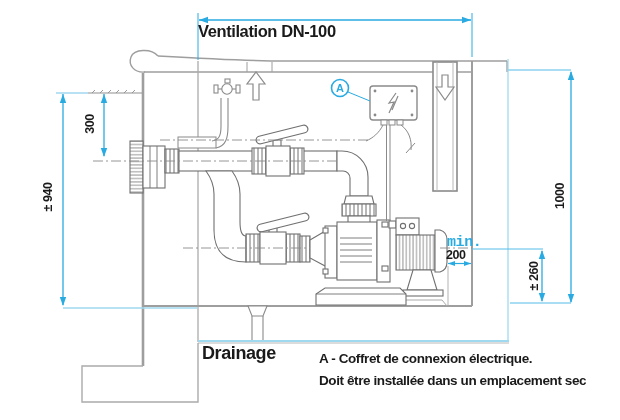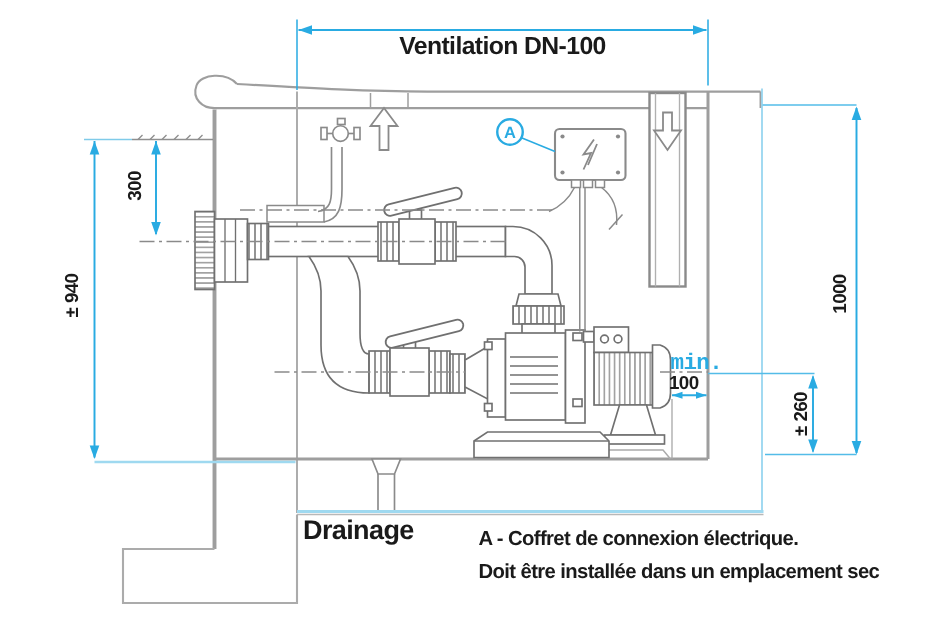--- a/index.html
+++ b/index.html
@@ -1,21 +1,21 @@
 <!DOCTYPE html>
 <html><head>
 <meta charset="utf-8">
 <style>
   html,body{margin:0;padding:0;background:#fff;}
   .canvas{position:relative;width:620px;height:420px;background:#fff;overflow:hidden;
           font-family:"Liberation Sans", sans-serif;}
   .canvas svg{position:absolute;left:0;top:0;}
   .lbl{position:absolute;color:#1a1a1a;font-weight:bold;white-space:nowrap;
        letter-spacing:-0.4px;line-height:1;}
-  .title{font-size:16.5px;text-align:center;}
+  .title{font-size:16.5px;}
   .note{font-size:13.5px;}
   .dimnum{font-size:12.5px;}
   .vlbl{transform:translate(-50%,-50%) rotate(-90deg);transform-origin:center;}
   .bluetxt{color:#29abe2;font-size:15px;font-family:Liberation Mono, monospace;}
 </style>
 </head>
 <body>
 
 <div class="canvas">
 
@@ -222,19 +222,19 @@
 </svg>
 
 <div class="lbl title" style="left:198px;top:23px;width:274px;">Ventilation DN-100</div>
 
 <div class="lbl dimnum vlbl" style="left:48px;top:197px;">± 940</div>
 <div class="lbl dimnum vlbl" style="left:90px;top:124px;">300</div>
 <div class="lbl dimnum vlbl" style="left:560px;top:196px;">1000</div>
 <div class="lbl dimnum vlbl" style="left:534px;top:276px;">± 260</div>
 
 <div class="lbl bluetxt" style="left:447px;top:235px;">min.</div>
-<div class="lbl dimnum" style="left:446px;top:249px;">100</div>
+<div class="lbl dimnum" style="left:446px;top:249px;">200</div>
 
 <div class="lbl note" style="left:202px;top:344px;font-size:18px;">Drainage</div>
 <div class="lbl note" style="left:319px;top:352px;">A - Coffret de connexion électrique.</div>
 <div class="lbl note" style="left:319px;top:374px;">Doit être installée dans un emplacement sec</div>
 
 </div>
 
 </body></html>

